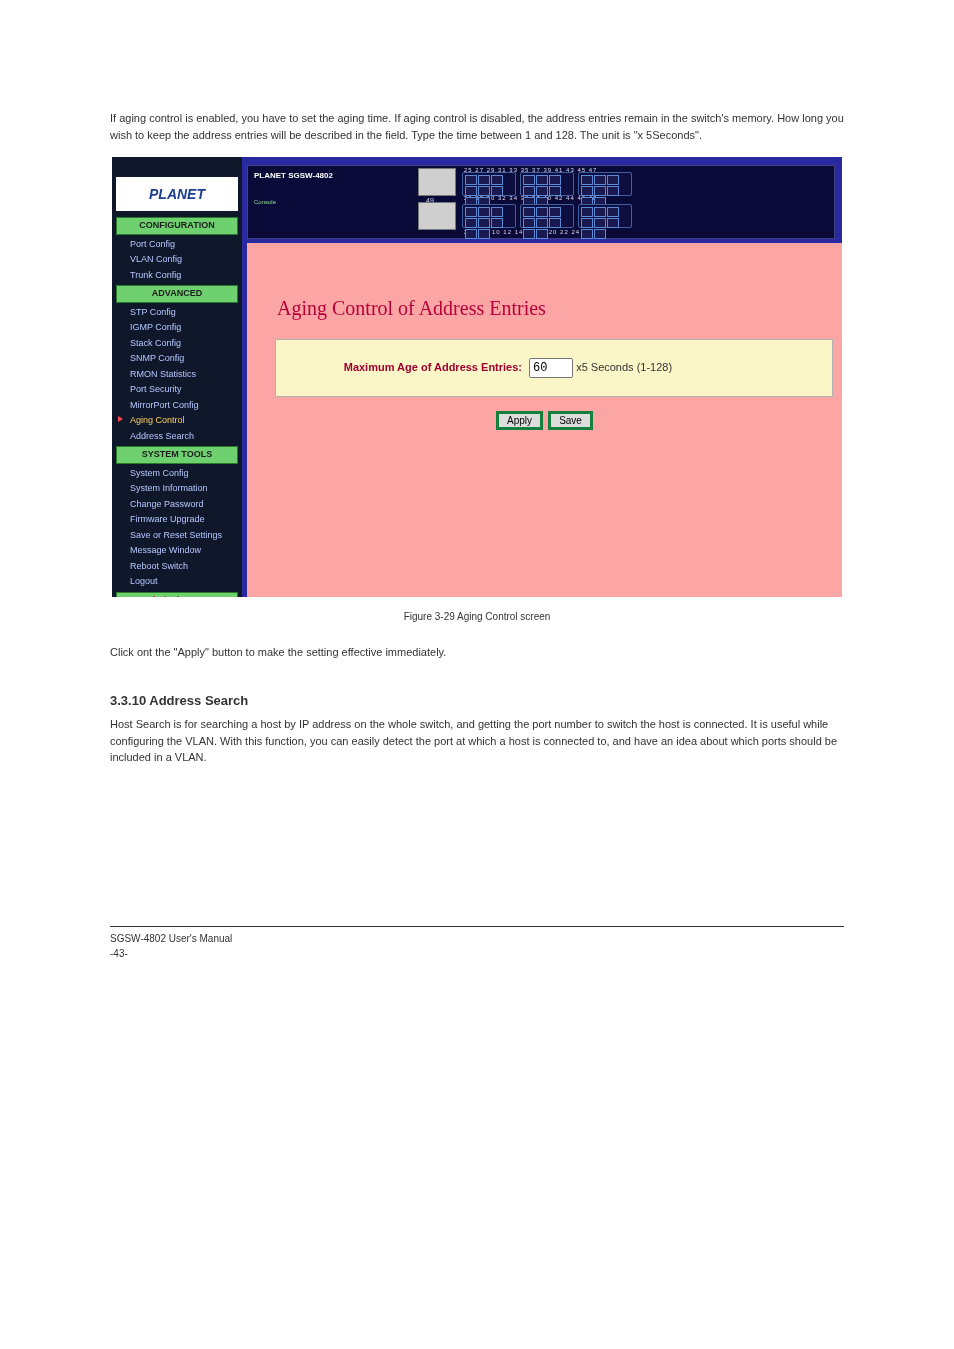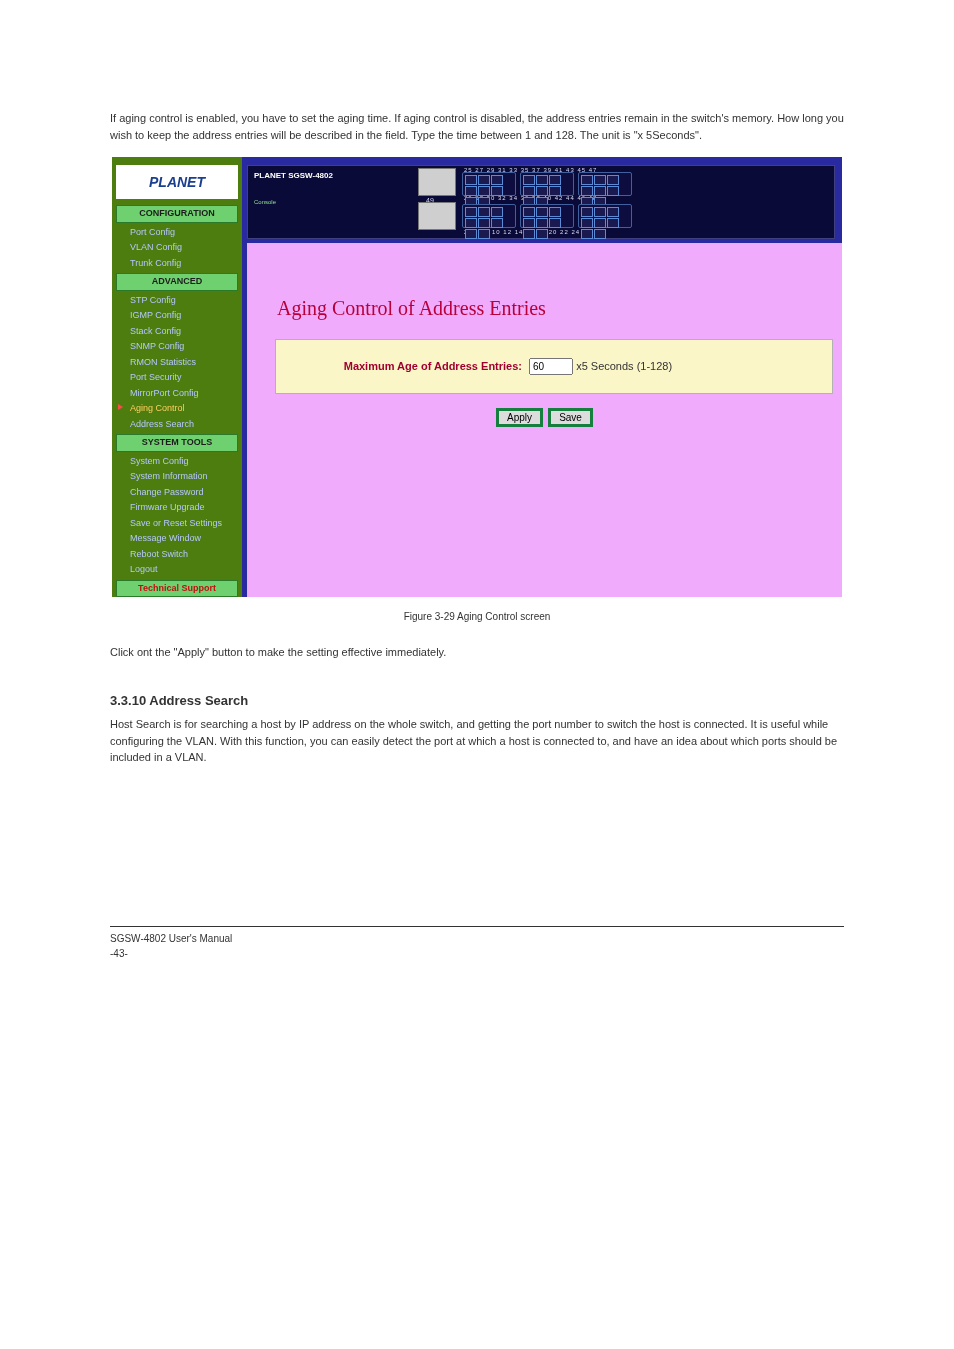--- a/index.html
+++ b/index.html
@@ -21,22 +21,22 @@
     width: 730px;
     height: 440px;
     margin: 14px auto 12px auto;
     position: relative;
     overflow: hidden;
   }
   .sidebar {
     position: absolute;
     left: 0; top: 0; bottom: 0;
     width: 130px;
-    background: #4d7c0f;
-    padding-top: 4px;
+    background: #0f172a;
+    padding-top: 16px;
   }
   .logo-box {
     background:#fff;
     margin:4px 4px 6px 4px;
     height:34px;
     display:flex;align-items:center;justify-content:center;
     font-weight:bold;font-style:italic;color:#1b3f8f;font-size:14px;
   }
   .section-head {
     background:#6fd06f;
@@ -81,35 +81,35 @@
                border:1px solid #4060a0; border-radius:2px; }
   .portgroup.btm { top:38px; }
   .portgroup .holes { display:flex;flex-wrap:wrap;gap:1px;padding:2px; }
   .portgroup .holes i { width:10px;height:8px;background:#1a1a50;border:1px solid #5b8ad6;display:block;}
   .slot50 { position:absolute;top:2px;left:170px;width:36px;height:26px;background:#cfcfcf;border:1px solid #777; }
   .slot49 { position:absolute;top:36px;left:170px;width:36px;height:26px;background:#cfcfcf;border:1px solid #777; }
   .slotlabel5 { position:absolute;top:0;left:178px;color:#d8d8f0;font-size:7px;}
   .slotlabel4 { position:absolute;top:30px;left:178px;color:#d8d8f0;font-size:7px;}
   .numrow { position:absolute;color:#d8d8f0;font-size:6px;letter-spacing:1px; }
   .content {
-    position:absolute;left:135px;right:0;top:86px;bottom:0;background:#f0abfc;
+    position:absolute;left:135px;right:0;top:86px;bottom:0;background:#fca5a5;
     padding:24px 26px 8px 26px;box-sizing:border-box;
   }
   .content h2 {
     color:#b8003a;font-family:"Times New Roman",serif;font-weight:normal;
     font-size:20px;margin:26px 0 16px 4px;
   }
   .form-box {
     border:1px solid #b2b2b2;background:#fbf6c8;
     padding:12px 28px 12px 28px;width:500px;margin-left:2px;
     font-size:11px;
   }
   .form-row { margin:6px 0; }
   .form-row .lbl { color:#a00030;font-weight:bold;display:inline-block;min-width:218px;text-align:right;padding-right:4px; }
-  .form-row input[type=text]{ width:36px;font-size:10px; }
+  .form-row input[type=text]{ width:36px;font-size:12px;font-family:Liberation Mono, monospace; }
   .btns { text-align:center;margin-top:14px; }
   .btns button { font-size:10px;padding:1px 8px;margin:0 1px;background:#ddd;border:3px solid #15803d; }
   .caption {
     text-align:center;font-size:10px;color:#333;margin:8px 0 20px 0;
   }
   .paratext { font-size:11px;color:#333; }
   .sec-head {
     font-size:13px;color:#333;font-weight:bold;margin:30px 0 6px 0;
   }
   .footer-rule { border:0;border-top:1px solid #333;margin:160px 0 4px 0; }

